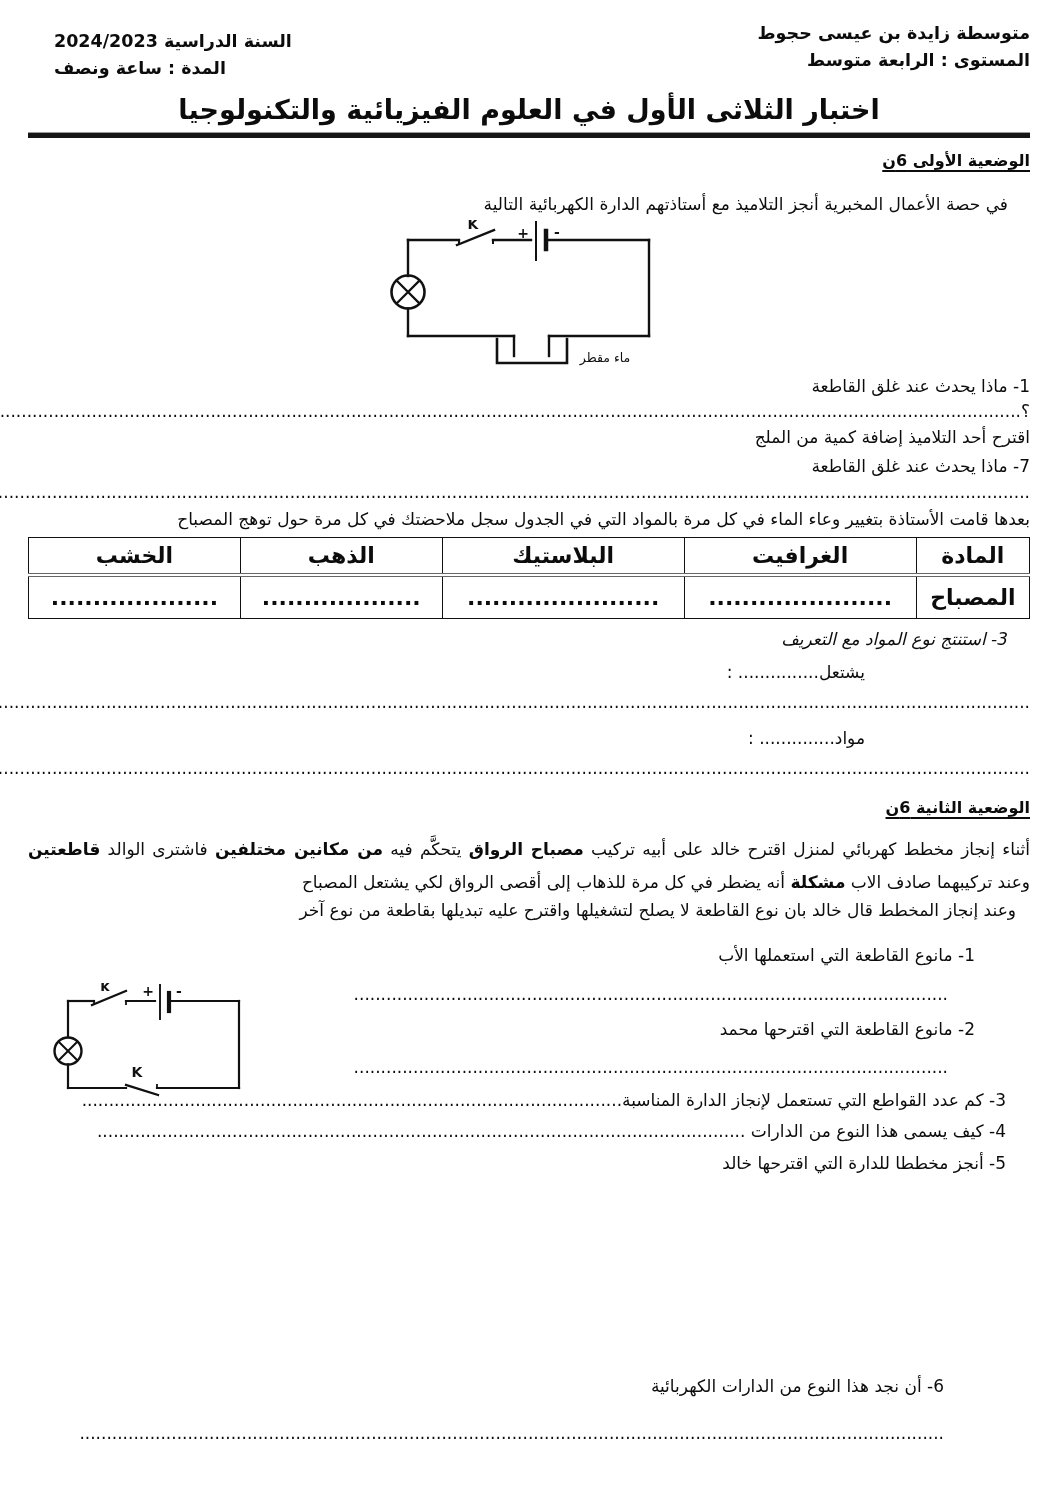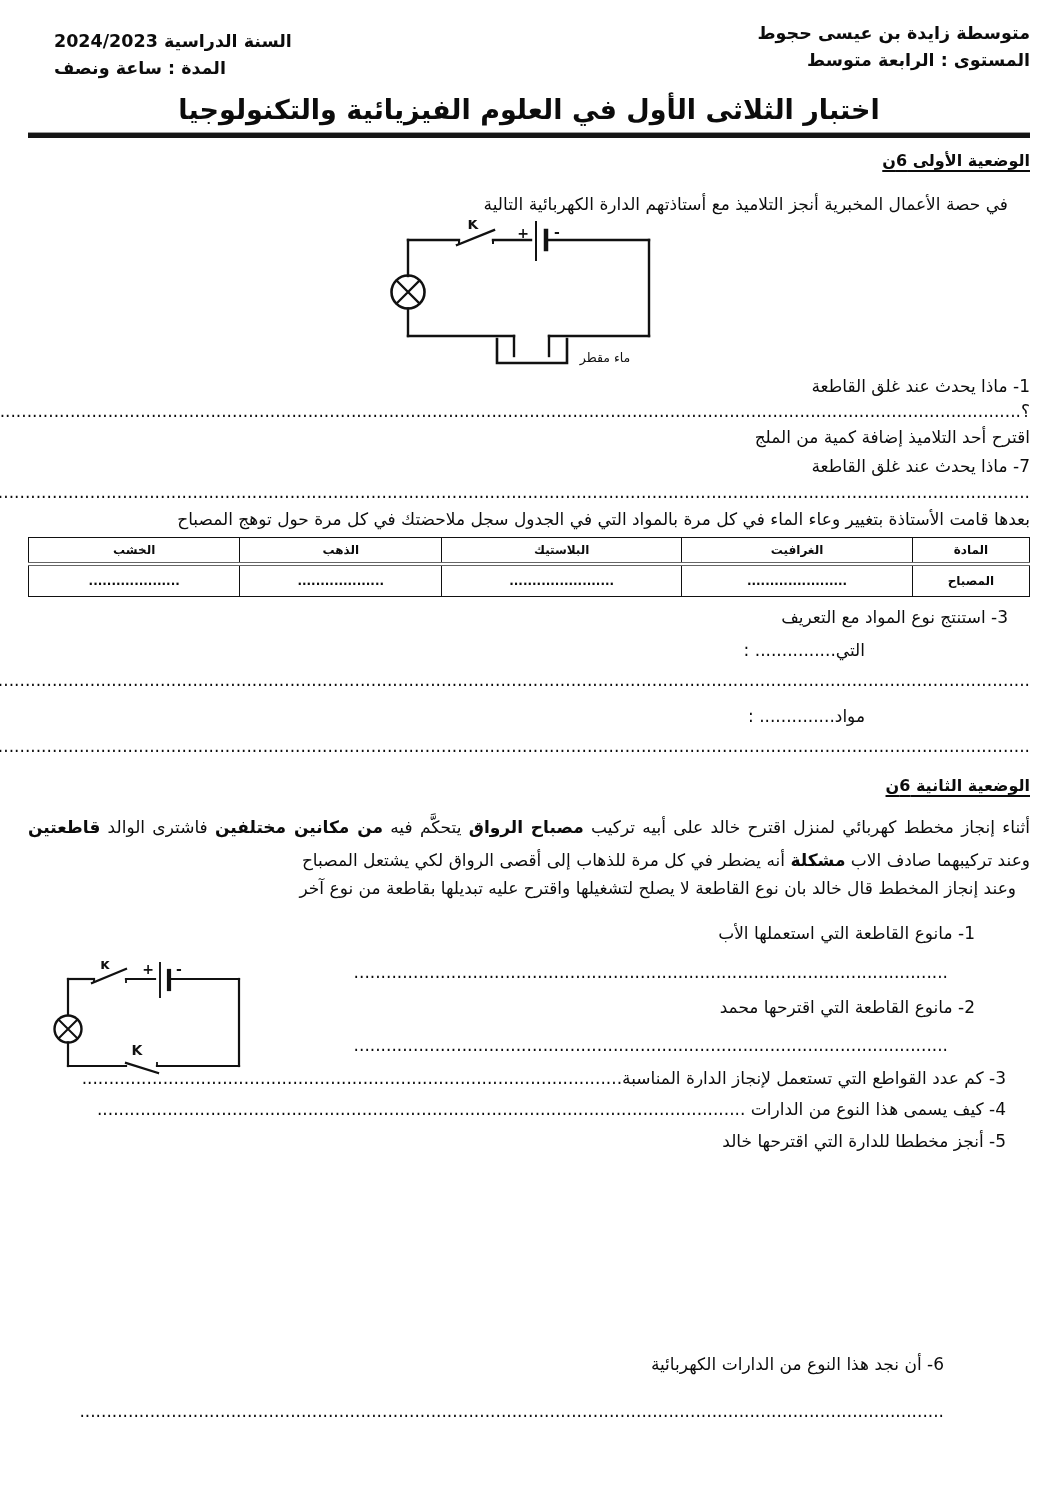--- a/index.html
+++ b/index.html
@@ -27,21 +27,21 @@
   .cir-label { font-weight:bold; font-size:14px; }
   .cir-small { font-size:12.5px; }
   
   .dots { word-break:break-all; letter-spacing:0.4px; }
   .q-para { margin-top:4px; line-height:1.5; }
   .nowrap { white-space:nowrap; overflow:hidden; }
   .after-note { margin-top:2px; line-height:1.5; }
   
   table.materials { width:100%; border-collapse:collapse; margin-top:4px; direction:rtl; }
   table.materials th, table.materials td {
-    border:1.6px solid #111; text-align:center; font-weight:bold; font-size:12px;
+    border:1.6px solid #111; text-align:center; font-weight:bold; font-size:22px;
   }
   table.materials th { padding:5px 4px; border-bottom:4px double #666; }
   table.materials td { padding:8px 4px; }
   .mawad { margin-top:6px; line-height:1.75; text-indent:165px; }
   
   .s2-para { margin-top:16px; line-height:1.9; text-align:justify; }
   .s2-line2 { padding-right:14px; }
   .s2-questions { position:relative; margin-top:10px; }
   .s2-q { padding-right:55px; line-height:1.5; }
   .s2-q-full { padding-right:24px; line-height:1.5; }
@@ -126,23 +126,23 @@
     <tr>
       <td>المصباح</td>
       <td>......................</td>
       <td>.......................</td>
       <td>...................</td>
       <td>....................</td>
     </tr>
   </tbody>
     </table>
 
-  <div class="line mt8" style="padding-right:22px;">3- استنتج نوع المواد مع التعريف</div>
+  <div class="line mt8" style="padding-right:22px;font-style:italic;">3- استنتج نوع المواد مع التعريف</div>
 
-  <div class="mawad"><span>التي...............  :  </span><span class="dots">......................................................................................................................................................................................................................................................................................................................</span></div>
+  <div class="mawad"><span>يشتعل...............  :  </span><span class="dots">......................................................................................................................................................................................................................................................................................................................</span></div>
 
   <div class="mawad"><span>مواد..............   :   </span><span class="dots">......................................................................................................................................................................................................................................................................................................................</span></div>
 
   <div class="sec-heading" style="margin-top:15px;">الوضعية الثانية 6ن</div>
 
   <div class="s2-para"><span>أثناء إنجاز مخطط كهربائي لمنزل اقترح خالد على أبيه تركيب </span><span style="font-weight: bold;">مصباح الرواق</span><span> يتحكَّم فيه </span><span style="font-weight: bold;">من مكانين مختلفين</span><span> فاشترى الوالد </span><span style="font-weight: bold;">قاطعتين</span><span> وعند تركيبهما صادف الاب </span><span style="font-weight: bold;">مشكلة</span><span> أنه يضطر في كل مرة للذهاب إلى أقصى الرواق لكي يشتعل المصباح</span></div>
 
   <div class="line s2-line2">وعند إنجاز المخطط  قال خالد بان نوع القاطعة لا يصلح لتشغيلها واقترح عليه تبديلها بقاطعة من نوع آخر</div>
 
   <div class="s2-questions">

